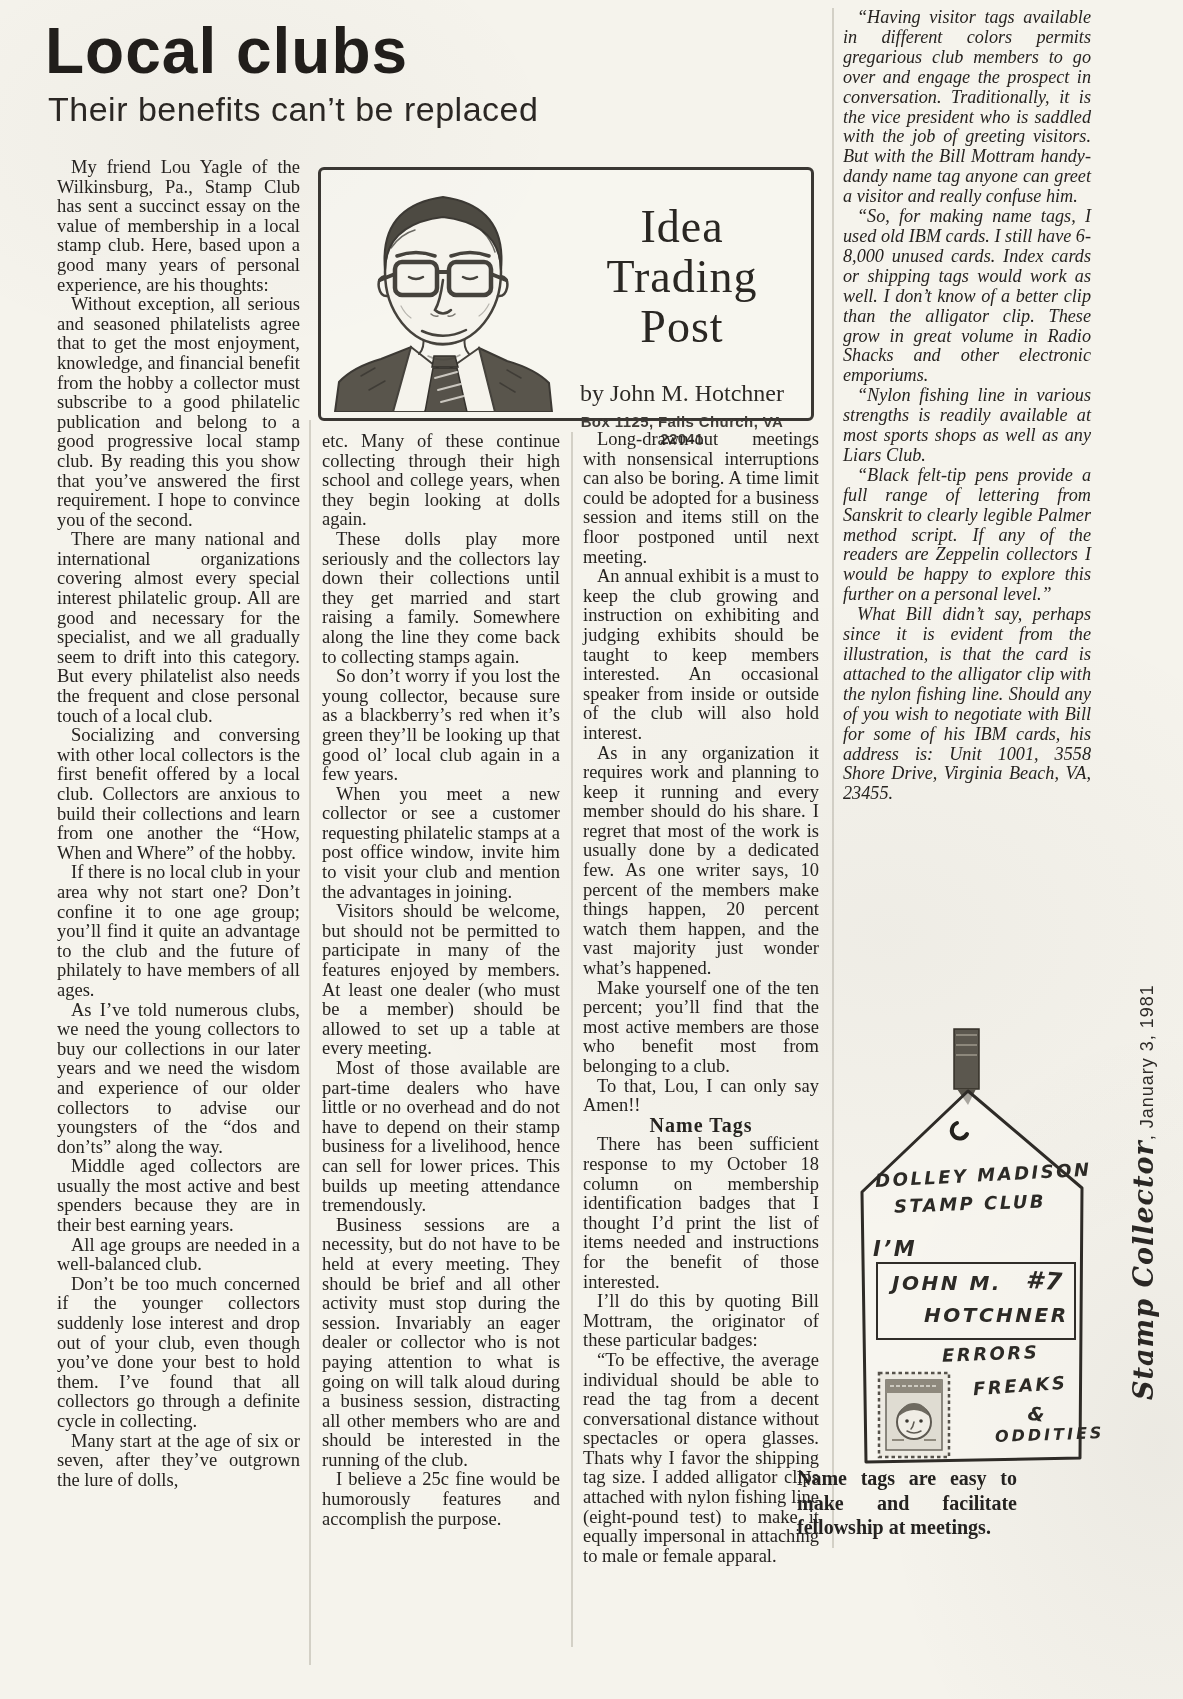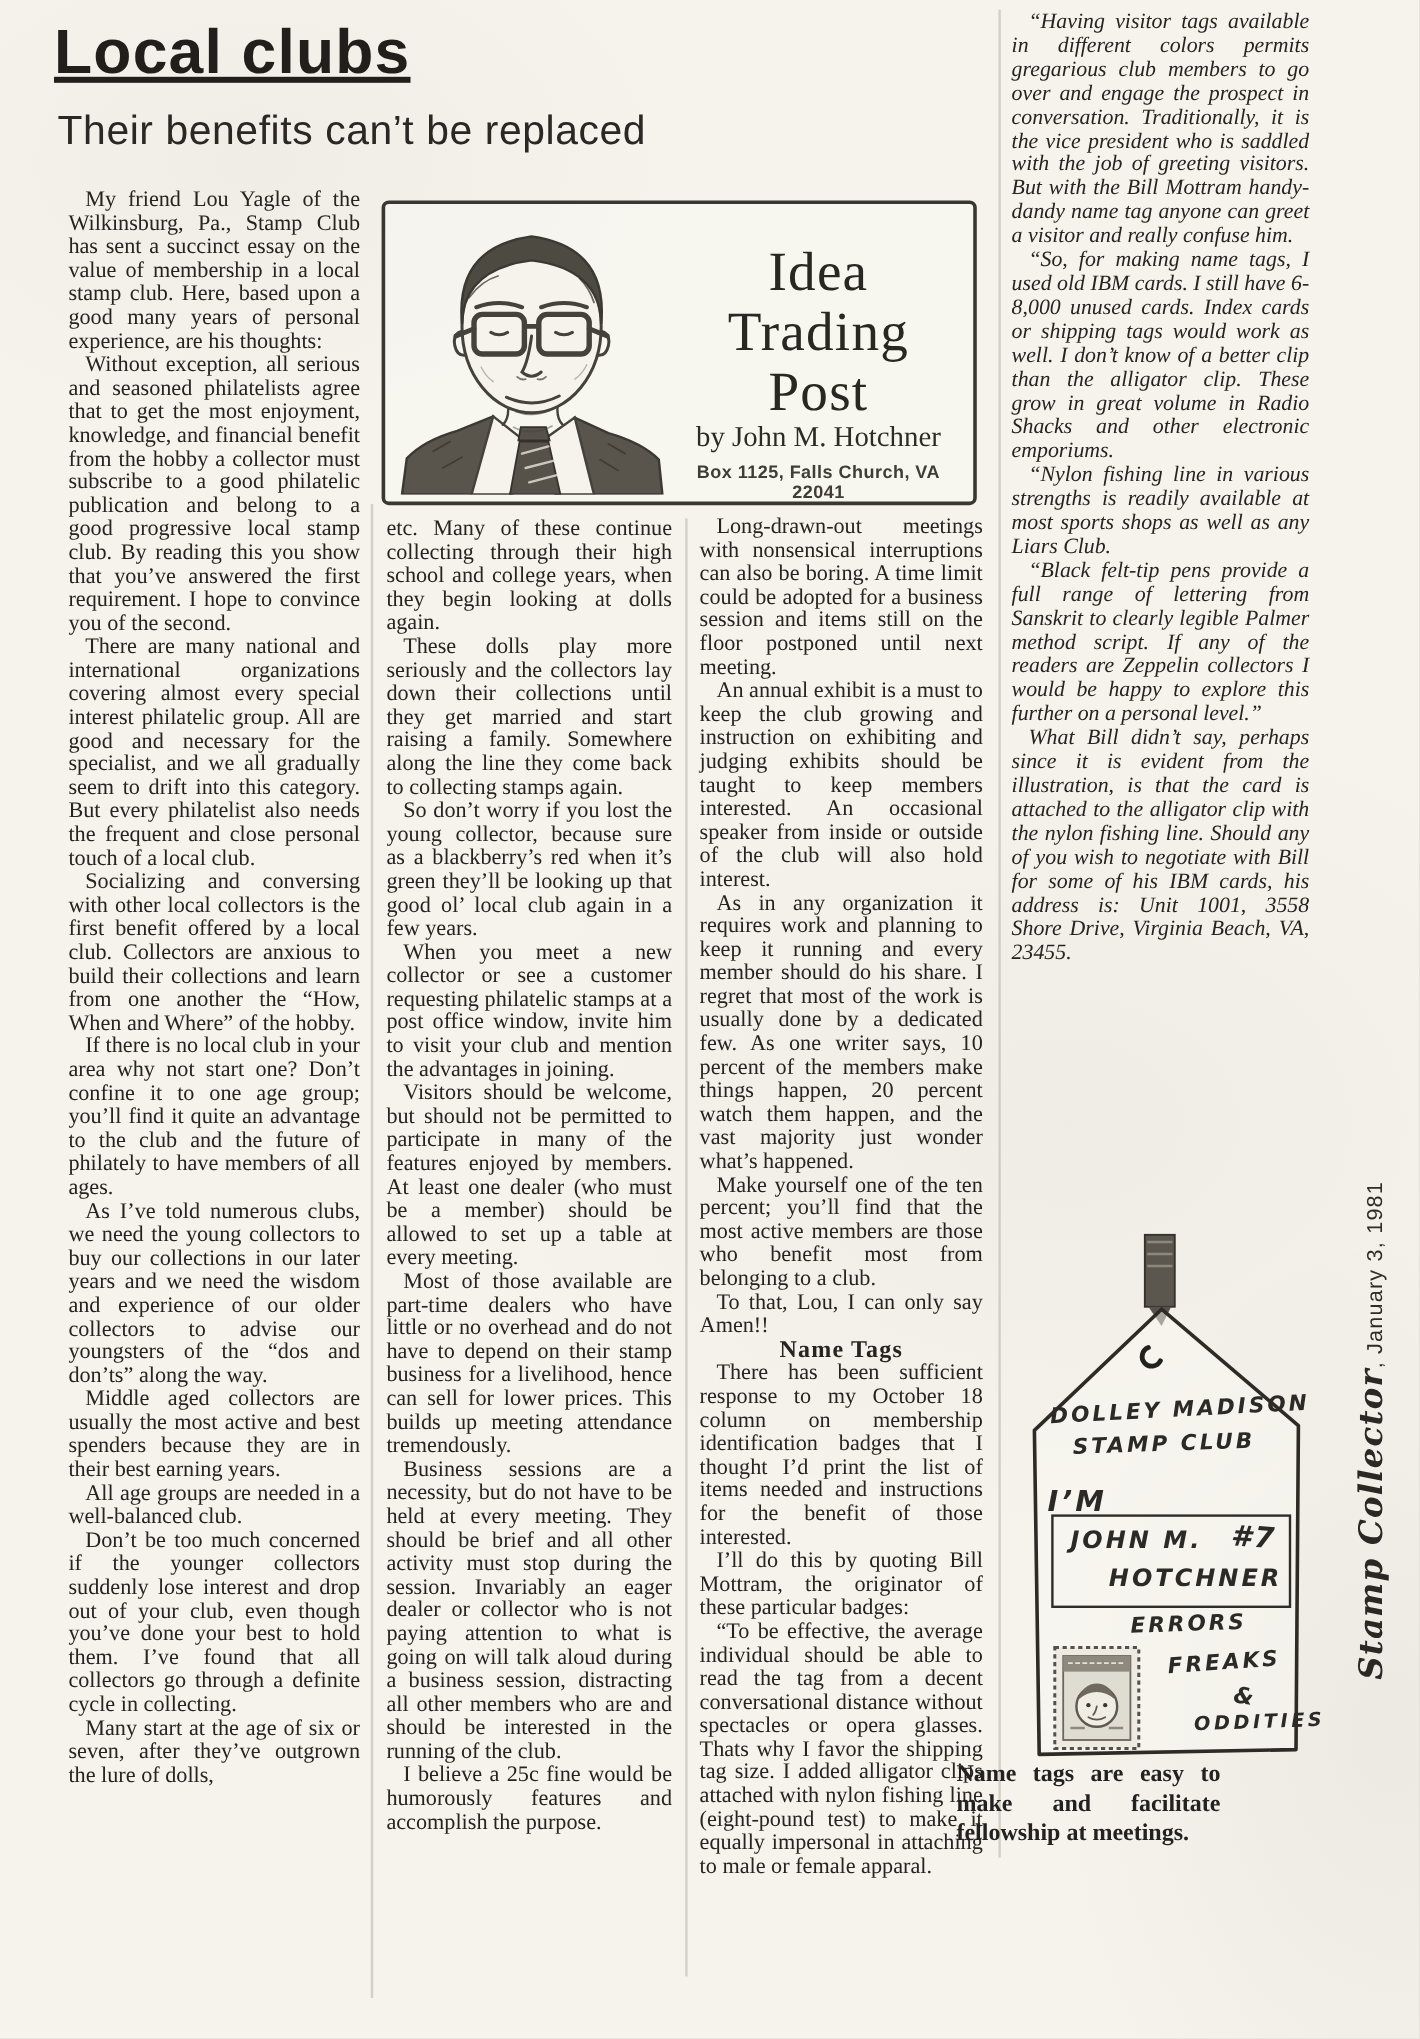--- a/index.html
+++ b/index.html
@@ -7,22 +7,22 @@
     position:relative; width:1183px; height:1699px; overflow:hidden;
     background:
       radial-gradient(ellipse 500px 320px at 18% 8%, rgba(60,55,45,0.03), transparent 70%),
       radial-gradient(ellipse 700px 500px at 75% 55%, rgba(60,55,45,0.035), transparent 70%),
       radial-gradient(ellipse 400px 600px at 98% 85%, rgba(60,55,45,0.05), transparent 70%),
       #f5f3ec;
     font-family:"Liberation Serif", serif; color:#262320;
   }
   .abs{position:absolute;}
   .headline{
-    font-family:"Liberation Sans", sans-serif; font-weight:700; font-size:52px;
-    letter-spacing:1px; color:#211e1b; white-space:nowrap;text-decoration:underline;
+    font-family:"Liberation Sans", sans-serif; font-weight:700; font-size:64px;
+    letter-spacing:1px; color:#211e1b; white-space:nowrap;
   }
   .subheadline{
     font-family:Liberation Sans, sans-serif; font-weight:400; font-size:34px;
     color:#2b2724; white-space:nowrap; letter-spacing:0.5px;
   }
   .bodycol{ font-size:18.5px; line-height:19.6px; text-align:justify; }
   .bodycol p{ margin:0; text-indent:14px; }
   .bodycol p.cont{ text-indent:0; }
   .col4{ font-size:18.2px; line-height:19.9px; }
   .sect-head{
@@ -120,21 +120,21 @@
           <path d="M97,180 Q113,188 129,179" stroke-width="1.5" opacity="0.45"></path>
 
           <path d="M70,130 q4,8 10,12 M158,128 q-4,8 -10,12" stroke-width="1.2" opacity="0.35"></path>
         </g>
       </svg>
     </div>
 
     <div class="abs" style="left:238px; top:32px; width:246px;">
       <div class="masthead-title">Idea</div>
       <div class="masthead-title">Trading Post</div>
-      <div class="masthead-by" style="">by John M. Hotchner</div>
+      <div class="masthead-by" style="margin-top:28px;">by John M. Hotchner</div>
       <div class="masthead-addr" style="margin-top:6px;">Box 1125, Falls Church, VA 22041</div>
     </div>
   </div>
 
   <div class="abs bodycol" style="left:57px; top:158px; width:243px;">
     <p>My friend Lou Yagle of the Wilkinsburg, Pa., Stamp Club has sent a succinct essay on the value of membership in a local stamp club. Here, based upon a good many years of personal experience, are his thoughts:</p>
     <p>Without exception, all serious and seasoned philatelists agree that to get the most enjoyment, knowledge, and financial benefit from the hobby a collector must subscribe to a good philatelic publication and belong to a good progressive local stamp club. By reading this you show that you’ve answered the first requirement. I hope to convince you of the second.</p>
     <p>There are many national and international organizations covering almost every special interest philatelic group. All are good and necessary for the specialist, and we all gradually seem to drift into this category. But every philatelist also needs the frequent and close personal touch of a local club.</p>
     <p>Socializing and conversing with other local collectors is the first benefit offered by a local club. Collectors are anxious to build their collections and learn from one another the “How, When and Where” of the hobby.</p>
     <p>If there is no local club in your area why not start one? Don’t confine it to one age group; you’ll find it quite an advantage to the club and the future of philately to have members of all ages.</p>
@@ -189,21 +189,21 @@
         <path d="M112,64 L131,64 L123,80 Z" fill="#57534a"></path>
       </g>
 
       <polygon points="123,66 17,167 21,437 235,433 237,163" fill="rgba(250,248,242,0.5)" stroke="#2e2b27" stroke-width="3" stroke-linejoin="round"></polygon>
 
       <path d="M112,98 a8,8 0 1 0 10,11" fill="none" stroke="#23211d" stroke-width="4" stroke-linecap="round"></path>
     </svg>
 
     <div class="abs hand" style="left:30px; top:140px; width:190px; text-align:center; font-size:18px; transform:rotate(-3deg);">DOLLEY MADISON</div>
     <div class="abs hand" style="left:40px; top:168px; width:170px; text-align:center; font-size:18px; transform:rotate(-2deg);">STAMP CLUB</div>
-    <div class="abs hand" style="left:28px; top:212px; font-size:24px;">I’M</div>
+    <div class="abs hand" style="left:28px; top:212px; font-size:21px;">I’M</div>
     <div class="abs namebox" style="left:31px; top:237px; width:196px; height:74px;">
       <div class="abs hand" style="left:14px; top:7px; font-size:20px;">JOHN M.</div>
       <div class="abs hand" style="right:10px; top:3px; font-size:24px; transform:rotate(4deg);">#7</div>
       <div class="abs hand" style="left:46px; top:39px; font-size:20px;">HOTCHNER</div>
     </div>
     <div class="abs hand" style="left:97px; top:318px; font-size:18px; transform:rotate(-2deg);">ERRORS</div>
     <div class="abs hand" style="left:128px; top:350px; font-size:18px; transform:rotate(-4deg);">FREAKS</div>
     <div class="abs hand" style="left:183px; top:378px; font-size:19px; transform:rotate(8deg);">&amp;</div>
     <div class="abs hand" style="left:150px; top:400px; font-size:16px; transform:rotate(-2deg); letter-spacing:3px;">ODDITIES</div>
 

